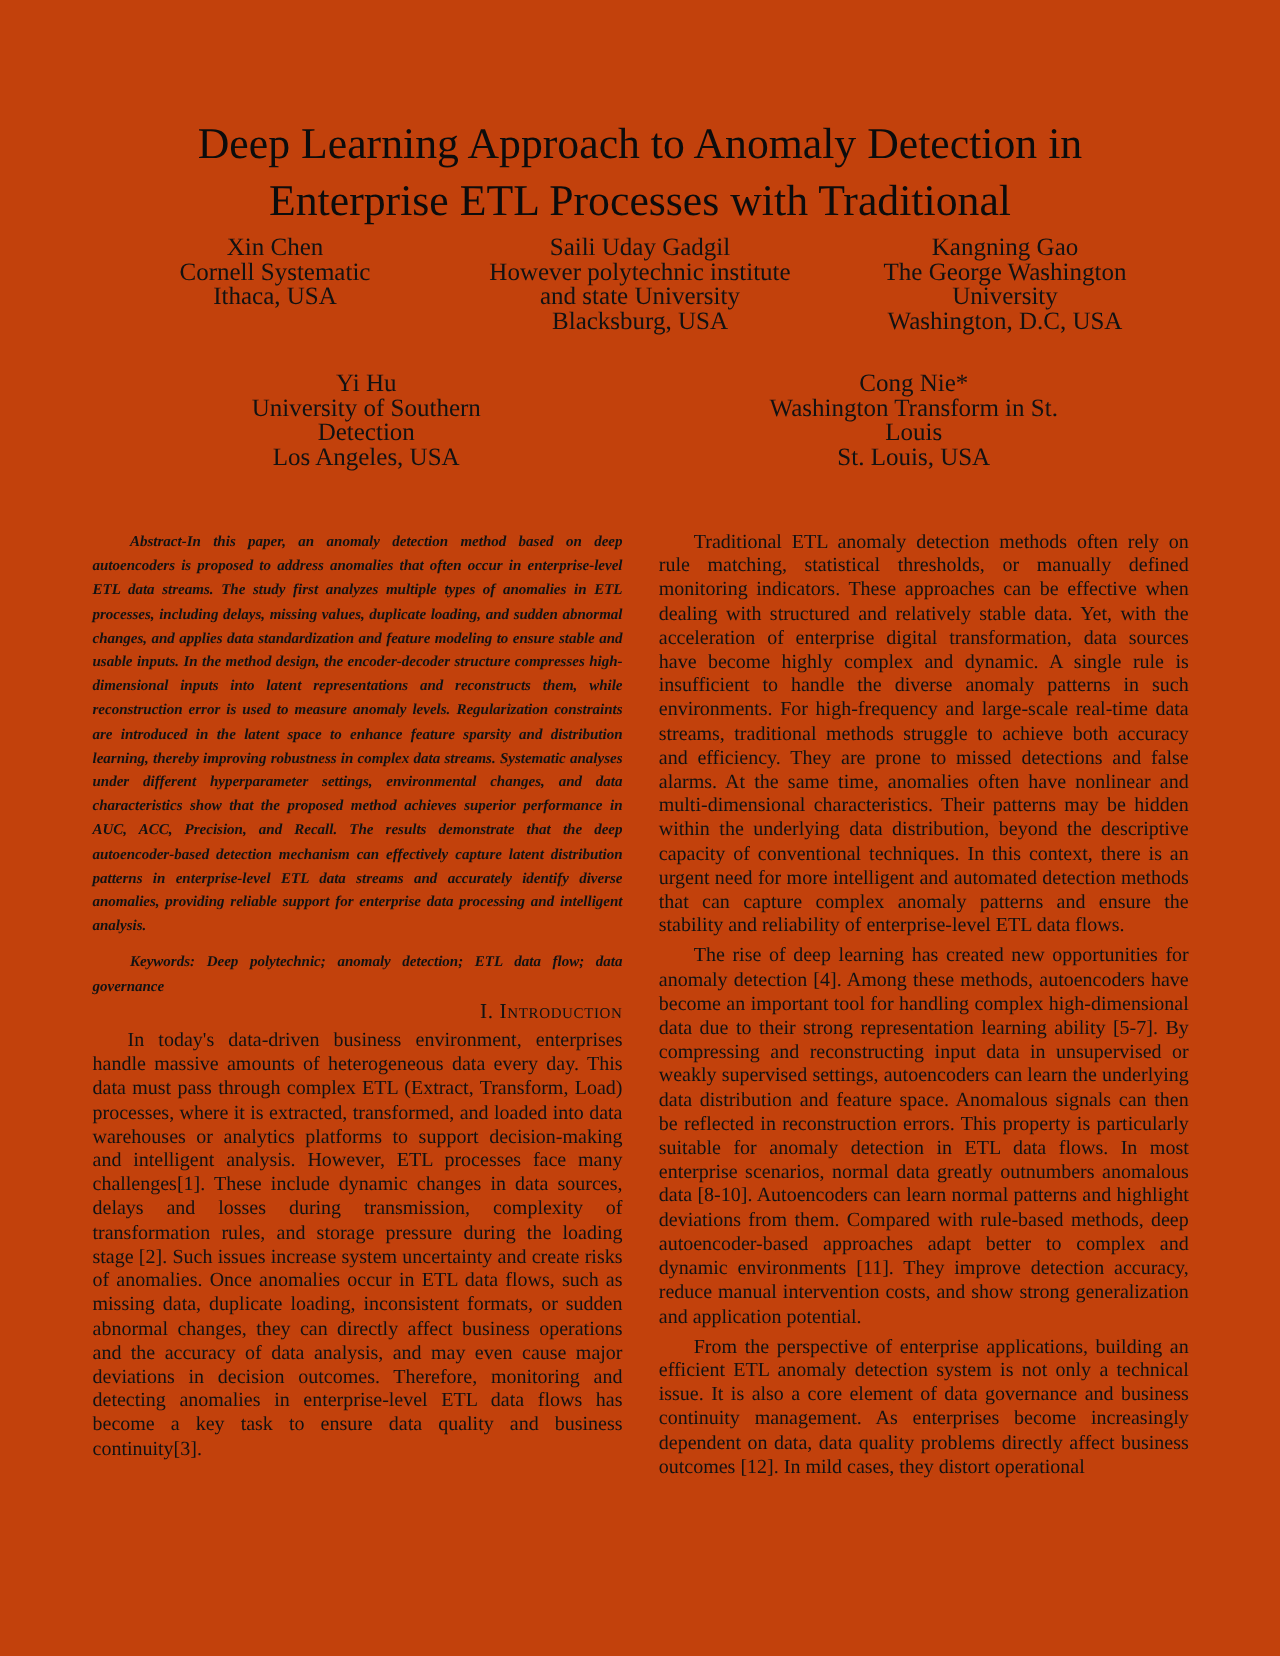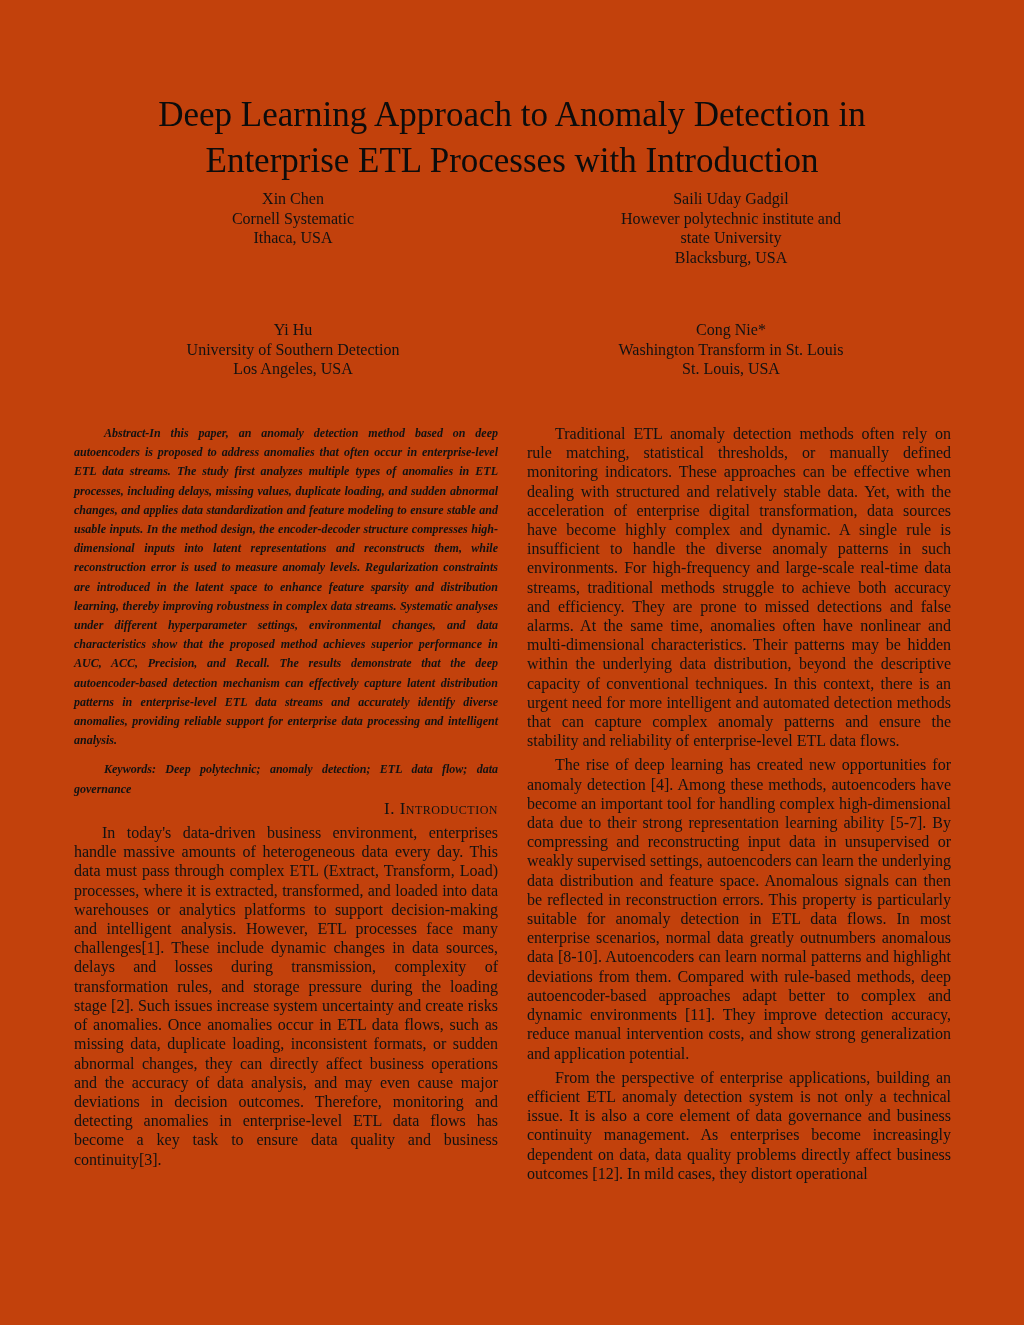--- a/index.html
+++ b/index.html
@@ -20,22 +20,22 @@
     font-size: 35px;
     line-height: 46px;
     color: #0c0c0c;
   }
   .authors-row {
     position: absolute;
     left: 74px; width: 876px;
     display: flex;
   }
   .authors-row.row1 { top: 189px; }
-  .authors-row.row2 { top: 320px; }
-  .author-block { flex: 1 1 0; text-align: center; font-size: 16px; line-height: 19.5px; }
+  .authors-row.row2 { top: 298px; }
+  .author-block { flex: 1 1 0; text-align: center; font-size: 20px; line-height: 19.5px; }
   .author-block .affiliation, .author-block .location { display: block; }
   .author-block .affiliation { max-width: 252px; margin: 0 auto; }
   .column {
     position: absolute;
     top: 424px;
     width: 424px;
     font-size: 16px;
     line-height: 19.2px;
     text-align: justify;
   }
@@ -63,33 +63,38 @@
   .section-heading + .body-para { margin-top: 9px; }
   .body-para + .body-para { margin-top: 5px; }
 </style>
 </head>
 <body>
 
 <div class="page">
 
   <div class="title-block">
     <div>Deep Learning Approach to Anomaly Detection in</div>
-    <div>Enterprise ETL Processes with Introduction</div>
+    <div>Enterprise ETL Processes with Traditional</div>
   </div>
 
   <div class="authors-row row1">
     <div class="author-block">
       <span class="name">Xin Chen</span>
       <span class="affiliation">Cornell Systematic</span>
       <span class="location">Ithaca, USA</span>
     </div>
     <div class="author-block">
       <span class="name">Saili Uday Gadgil</span>
       <span class="affiliation">However polytechnic institute and state University</span>
       <span class="location">Blacksburg, USA</span>
+    </div>
+    <div class="author-block">
+      <span class="name">Kangning Gao</span>
+      <span class="affiliation">The George Washington University</span>
+      <span class="location">Washington, D.C, USA</span>
     </div>
   </div>
 
   <div class="authors-row row2">
     <div class="author-block">
       <span class="name">Yi Hu</span>
       <span class="affiliation">University of Southern Detection</span>
       <span class="location">Los Angeles, USA</span>
     </div>
     <div class="author-block">

